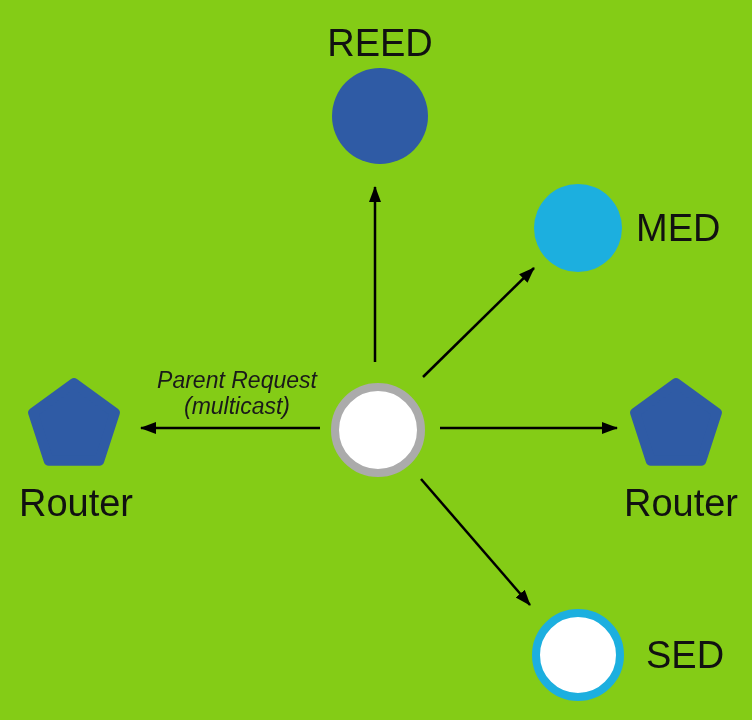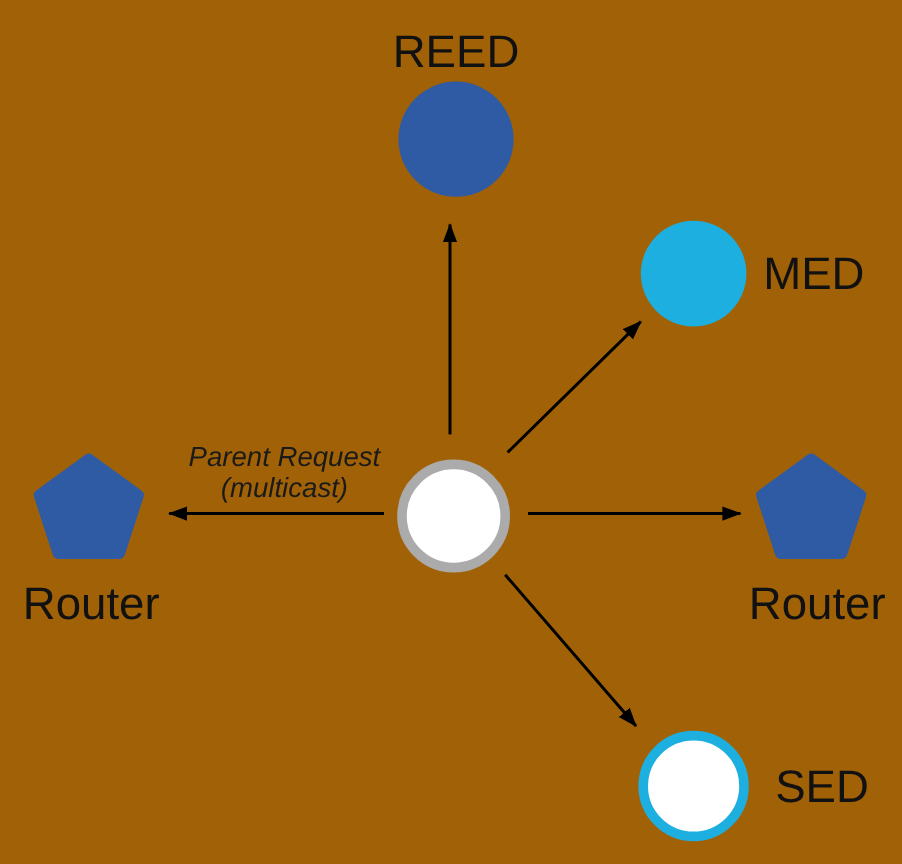--- a/index.html
+++ b/index.html
@@ -4,21 +4,21 @@
 <style>
   html, body {
     margin: 0;
     padding: 0;
     background: #ffffff;
   }
   .canvas {
     position: relative;
     width: 752px;
     height: 720px;
-    background: #a16207;
+    background: #84cc16;
     overflow: hidden;
     font-family: "Liberation Sans", sans-serif;
   }
   svg {
     display: block;
   }
   .node-label {
     font-family: "Liberation Sans", sans-serif;
     font-size: 38px;
     fill: #111111;

